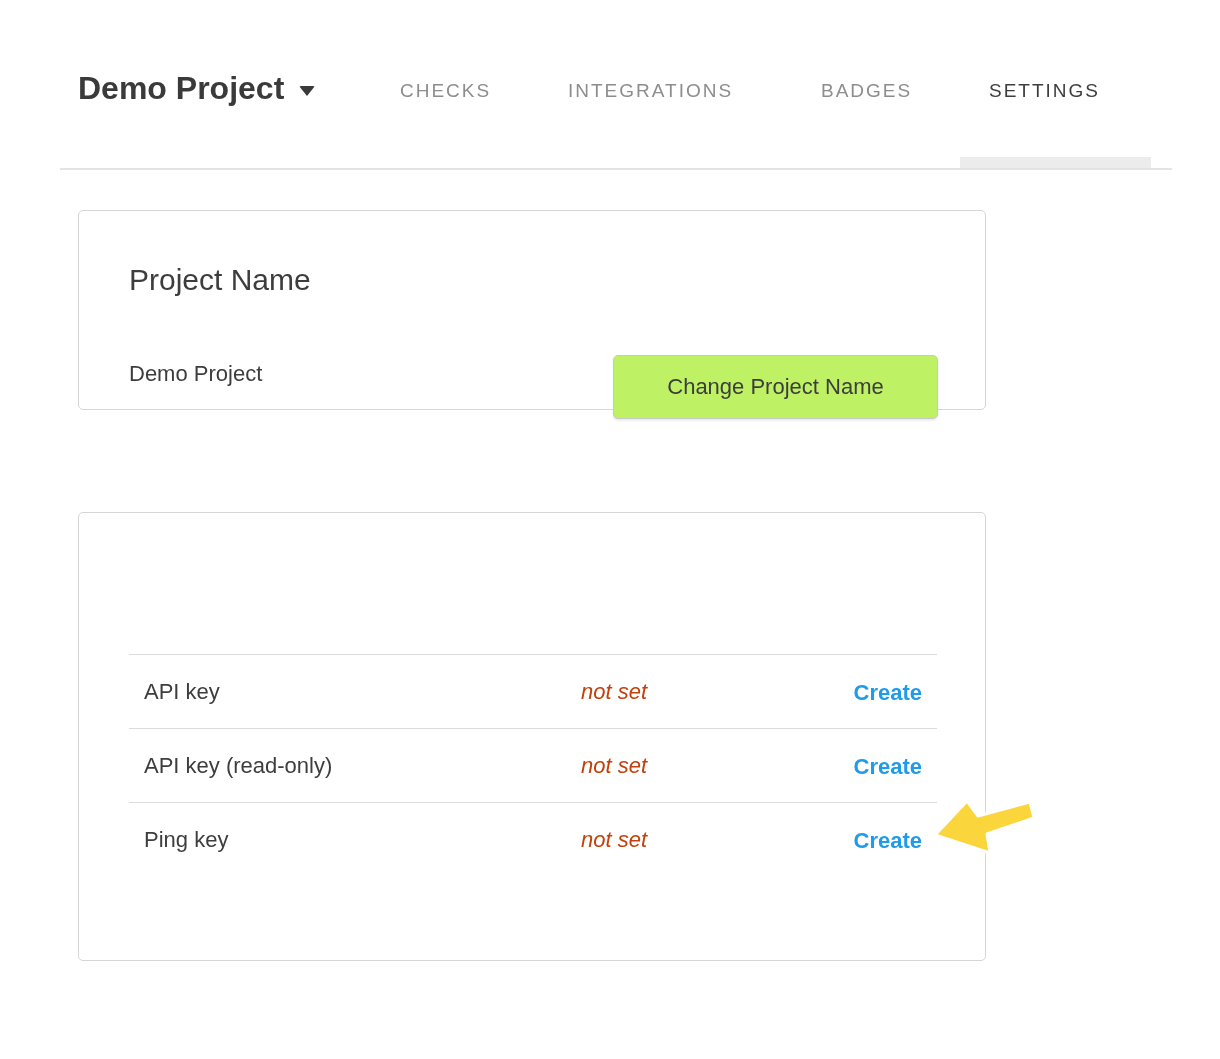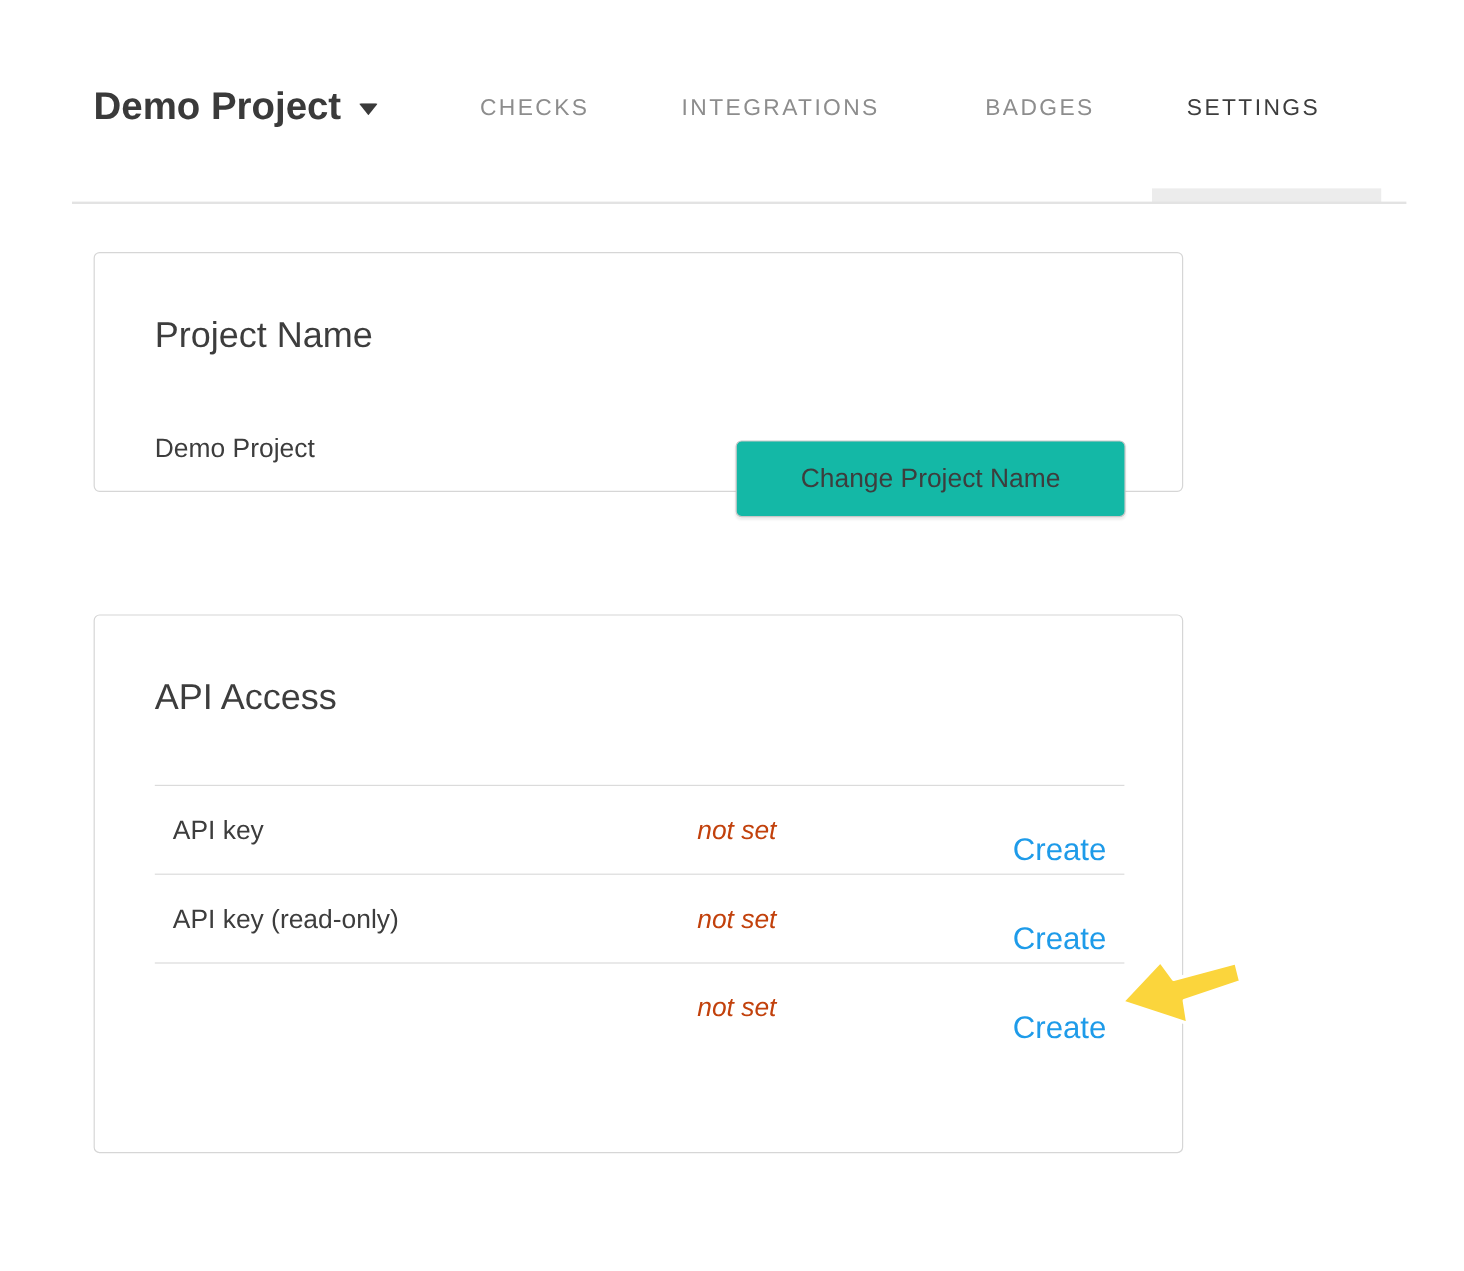--- a/index.html
+++ b/index.html
@@ -72,28 +72,27 @@
   .card-project-name .card-title { top: 50px; }
   .card-api-access  .card-title { top: 50px; }
 
   .project-name-value {
     left: 50px; top: 149px;
     font-size: 22px; line-height: 28px; color: var(--text-dark);
     white-space: nowrap;
   }
   .change-name-button {
     left: 534px; top: 144px; width: 325px; height: 64px;
-    background: #14b8a6;
+    background: #bef264;
     border: 1px solid #c8c8c8;
     border-radius: 5px;
     font-family: "Liberation Sans", sans-serif;
     font-size: 22px; color: var(--text-dark);
     box-shadow: 0 2px 2px rgba(0,0,0,0.07);
     cursor: pointer;
-    margin-top: 12px;
   }
 
   
   .api-table { left: 50px; top: 141px; width: 808px; }
   .api-row {
     position: relative;
     height: 74px;
     border-top: 1.5px solid #dbdbdb;
   }
   .api-row-label {
@@ -102,26 +101,27 @@
     font-size: 22px; color: var(--text-dark);
     white-space: nowrap;
   }
   .api-row-value {
     position: absolute; left: 452px; top: 0; height: 74px;
     line-height: 74px;
     font-size: 22px; font-style: italic; color: #c2410c;
     white-space: nowrap;
   }
   .api-row-action {
-    position: absolute; right: 15px; top: 16px; height: 74px;
+    position: absolute; right: 15px; top: 1px; height: 74px;
     line-height: 74px;
-    font-size: 26px; color: var(--link-blue);
+    font-size: 22px; color: var(--link-blue);
     text-decoration: none;
     white-space: nowrap;
     cursor: pointer;
+    font-weight: bold;
   }
 
   
   .annotation-arrow {
     left: 920px; top: 785px;
     z-index: 5;
     pointer-events: none;
   }
   .annotation-arrow polygon {
     fill: var(--arrow-yellow);
@@ -146,37 +146,37 @@
 <div class="abs tab-indicator"></div>
 <div class="abs nav-divider"></div>
 
 <div class="abs card card-project-name">
   <h2 class="abs card-title">Project Name</h2>
   <div class="abs project-name-value">Demo Project</div>
   <button class="abs change-name-button">Change Project Name</button>
 </div>
 
 <div class="abs card card-api-access">
-  <h2 class="abs card-title">API Access</h2>
 
   <div class="abs api-table">
 
     <div class="api-row">
       <span class="api-row-label">API key</span>
       <span class="api-row-value">not set</span>
       <a class="api-row-action">Create</a>
     </div>
 
     <div class="api-row">
       <span class="api-row-label">API key (read-only)</span>
       <span class="api-row-value">not set</span>
       <a class="api-row-action">Create</a>
     </div>
 
     <div class="api-row">
+      <span class="api-row-label">Ping key</span>
       <span class="api-row-value">not set</span>
       <a class="api-row-action">Create</a>
     </div>
 
   </div>
 </div>
 
 <svg class="abs annotation-arrow" width="130" height="90" viewBox="0 0 130 90">
   <polygon points="15,50 47,16 58,31 110,17 114,33 67,49 70,68"></polygon>
 </svg>

